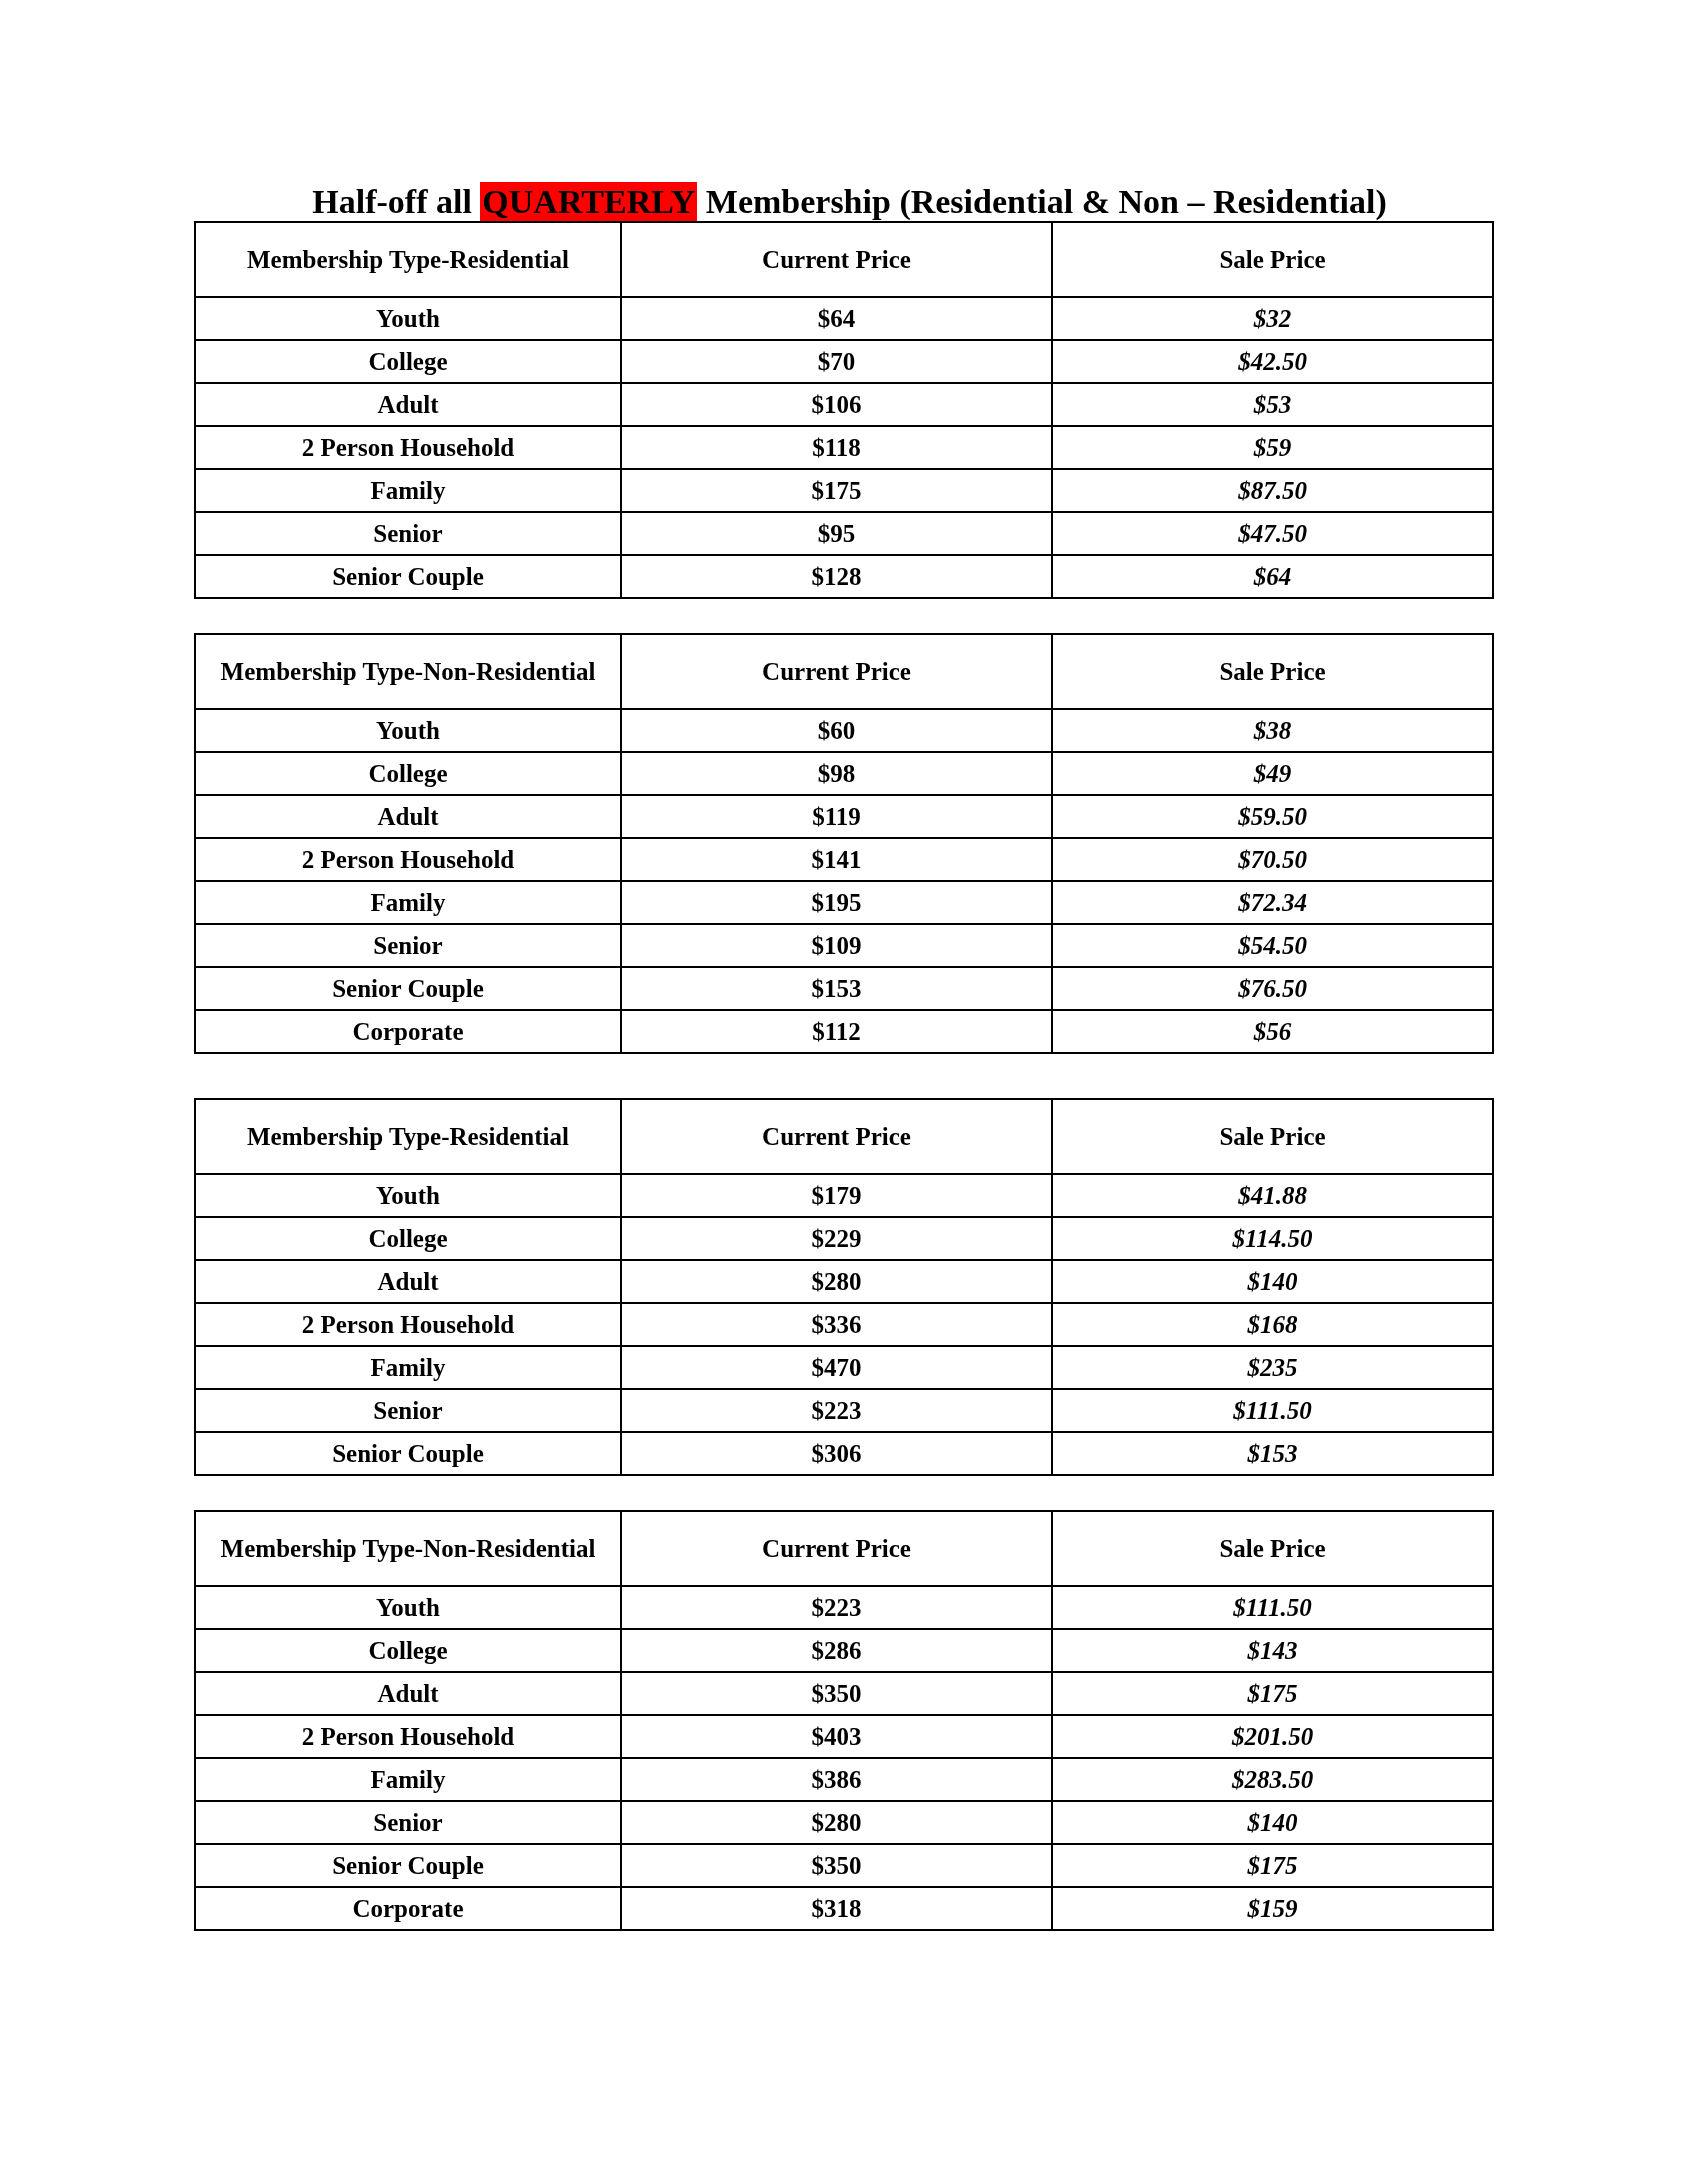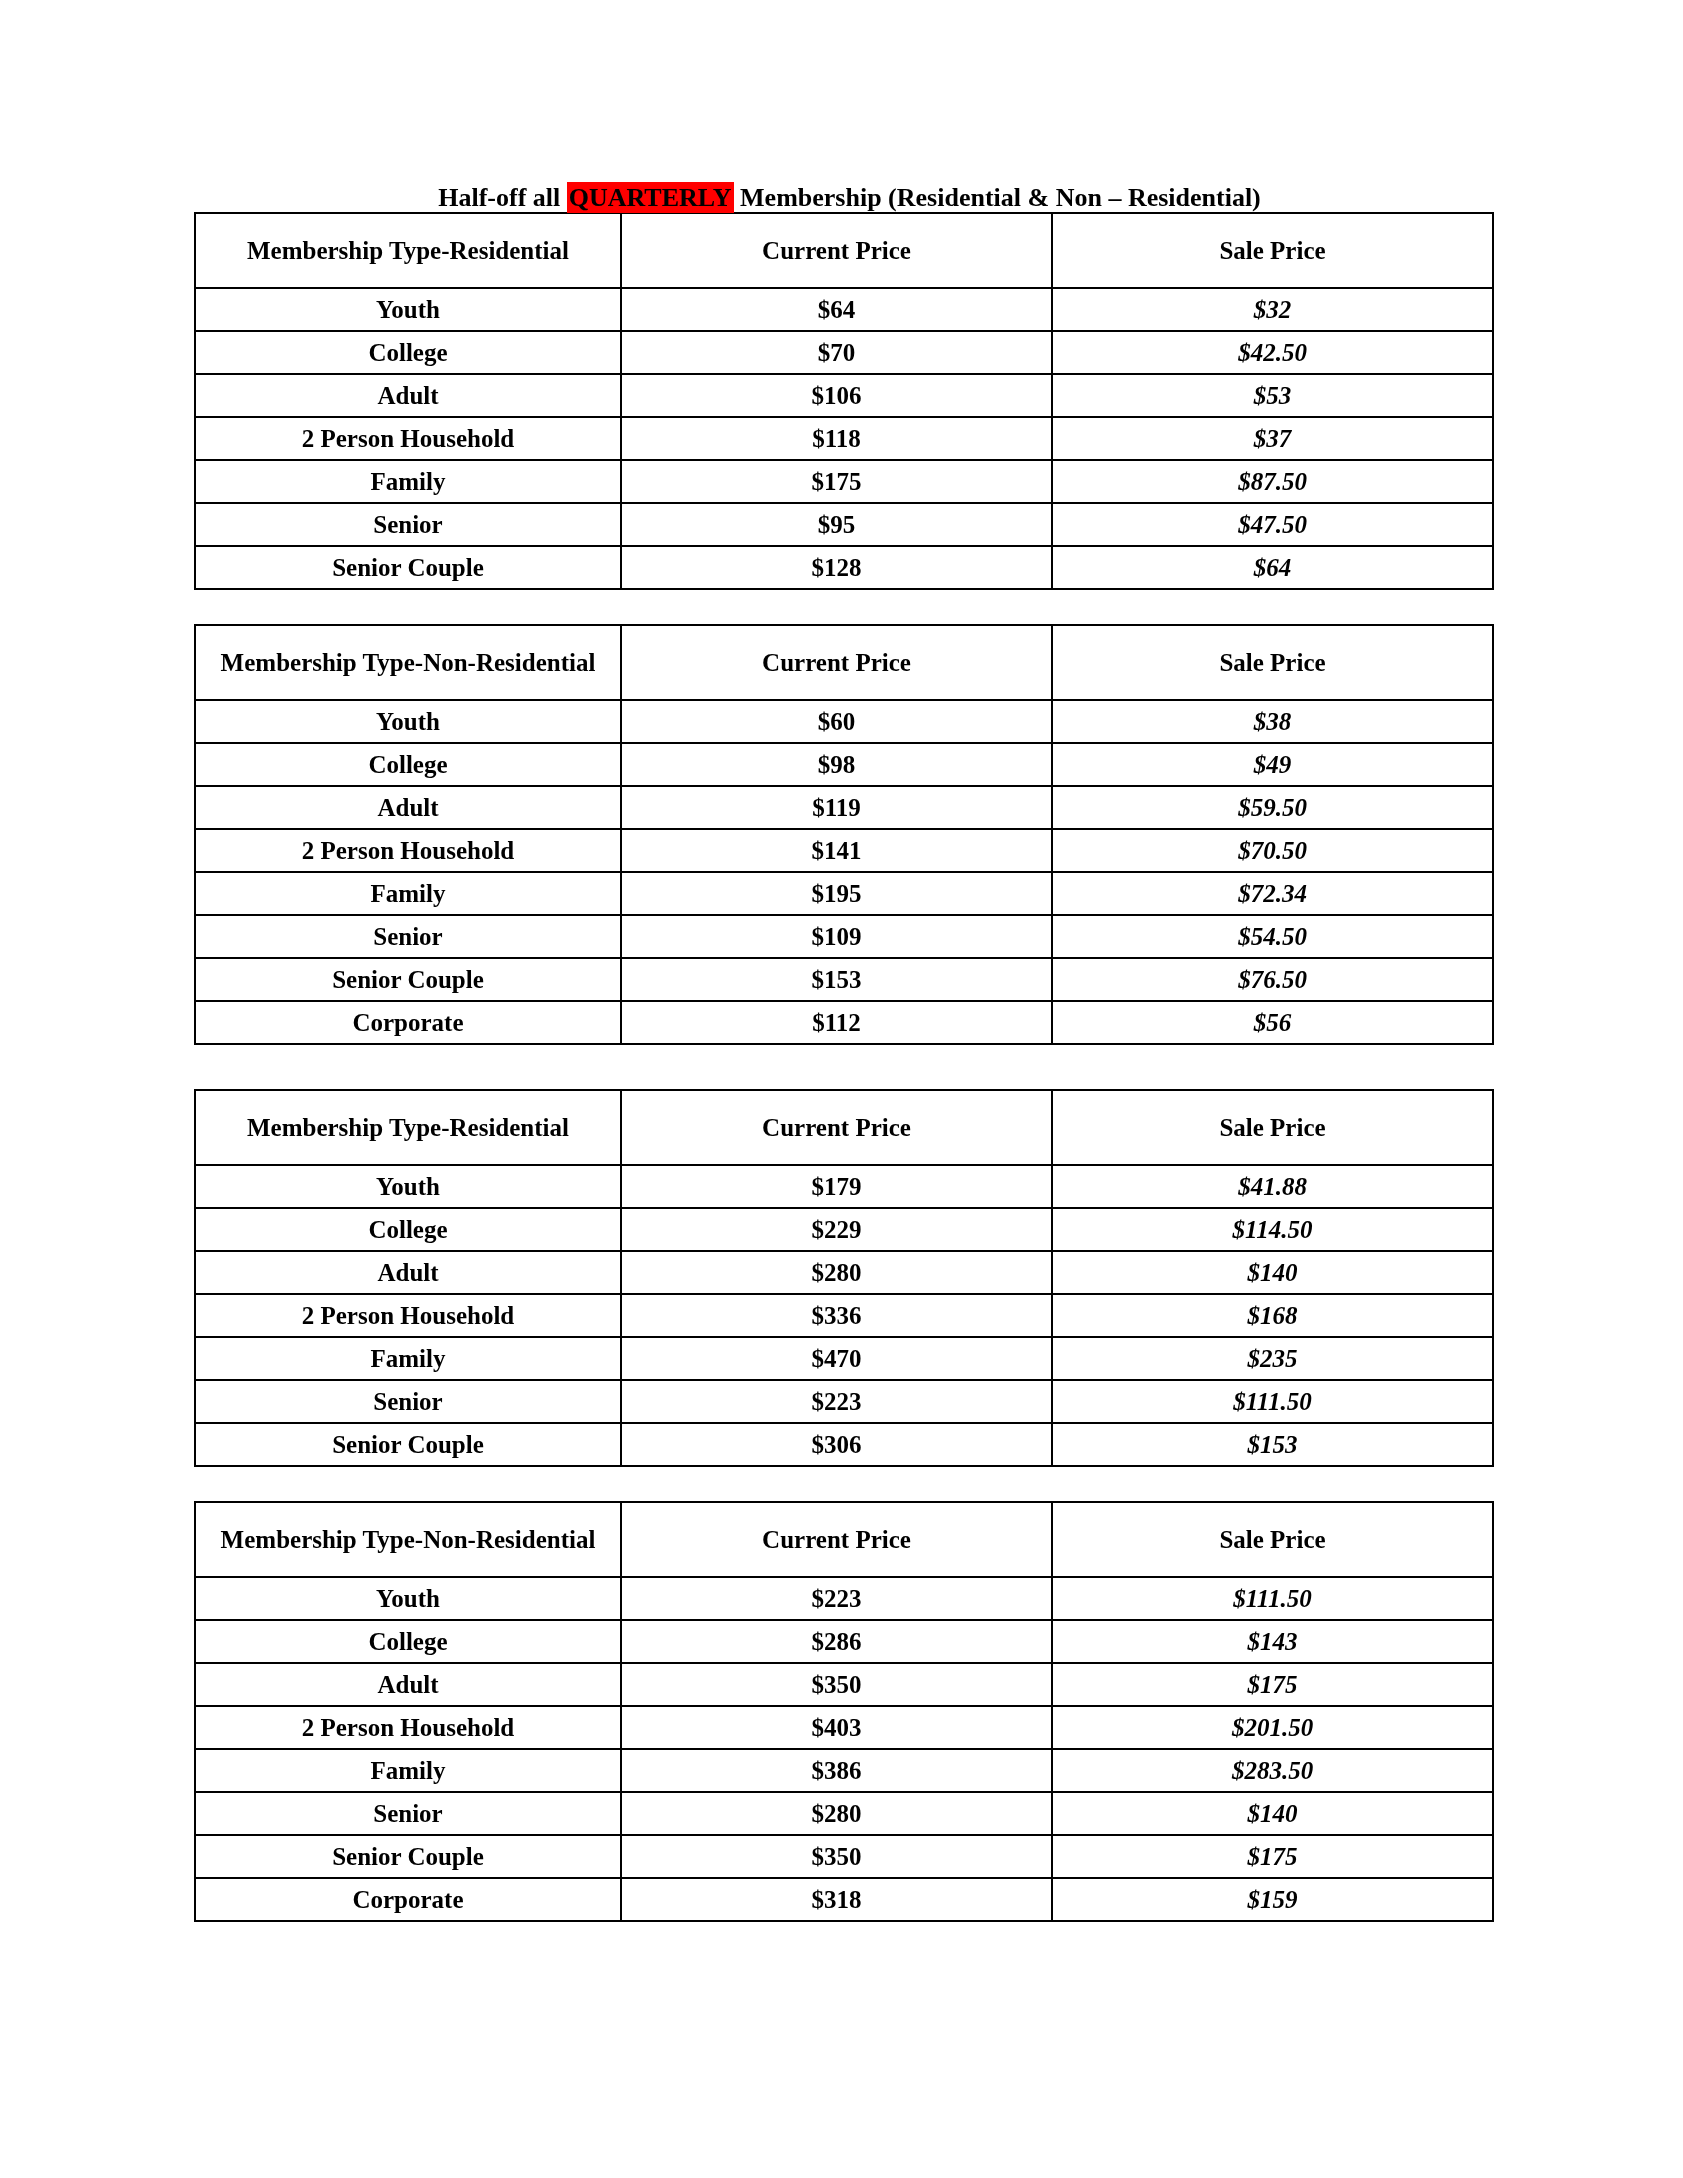--- a/index.html
+++ b/index.html
@@ -23,21 +23,21 @@
   }
   .content {
     position: absolute;
     left: 194px;
     top: 183px;
     width: 1297px;
   }
 
   
   .section-title {
-    font-size: 26px;
+    font-size: 34px;
     font-weight: bold;
     text-align: center;
     line-height: 1.12;
     white-space: nowrap;
     padding-left: 14px;
     margin: 0;
   }
   .hl-red {
     background: #ff0000;
     color: #000000;
@@ -123,21 +123,21 @@
           <td class="body-cell sale-cell">$42.50</td>
         </tr>
         <tr>
           <td class="body-cell">Adult</td>
           <td class="body-cell">$106</td>
           <td class="body-cell sale-cell">$53</td>
         </tr>
         <tr>
           <td class="body-cell">2 Person Household</td>
           <td class="body-cell">$118</td>
-          <td class="body-cell sale-cell">$37</td>
+          <td class="body-cell sale-cell">$59</td>
         </tr>
         <tr>
           <td class="body-cell">Family</td>
           <td class="body-cell">$175</td>
           <td class="body-cell sale-cell">$87.50</td>
         </tr>
         <tr>
           <td class="body-cell">Senior</td>
           <td class="body-cell">$95</td>
           <td class="body-cell sale-cell">$47.50</td>

